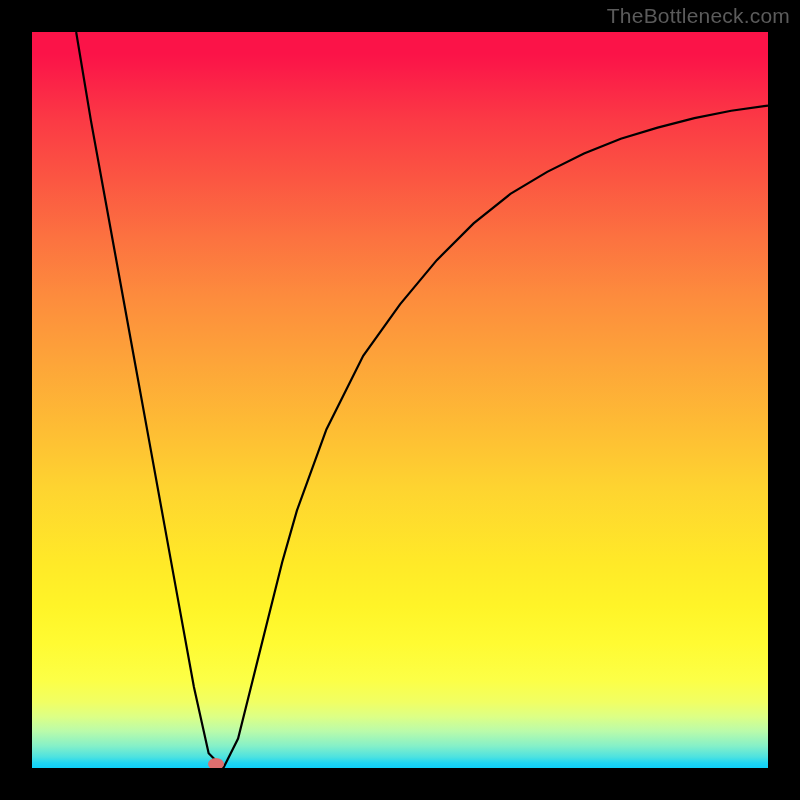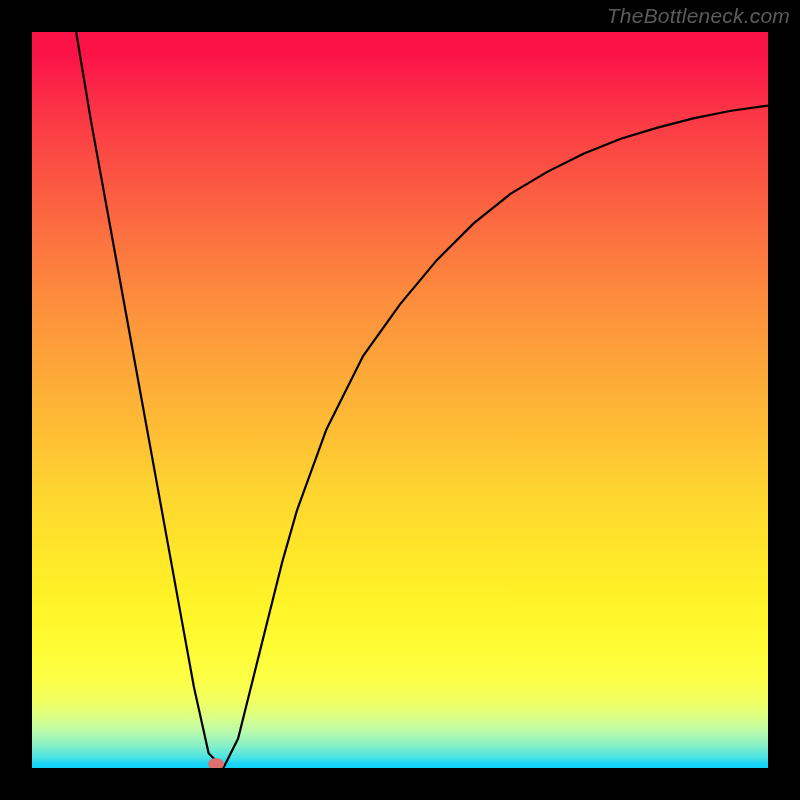--- a/index.html
+++ b/index.html
@@ -9,21 +9,20 @@
     height: 800px;
     background: #000;
     font-family: Arial, Helvetica, sans-serif;
     overflow: hidden;
   }
   .frame {
     position: relative;
     width: 800px;
     height: 800px;
     background: #000;
-    font-style: italic;
   }
   .plot-area {
     position: absolute;
     left: 32px;
     top: 32px;
     width: 736px;
     height: 736px;
     overflow: hidden;
   }
   .gradient {

